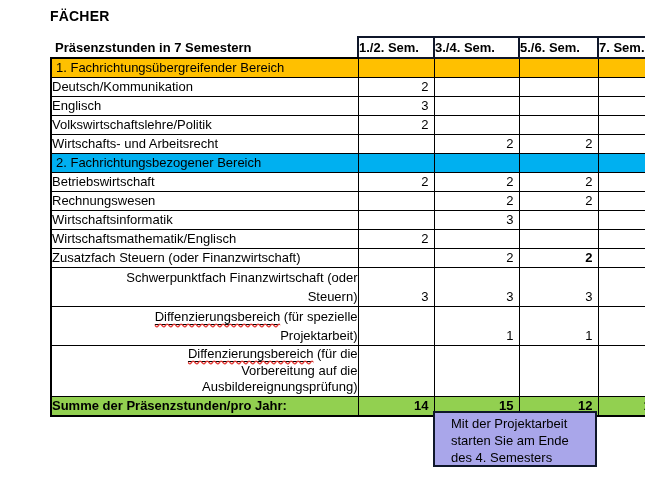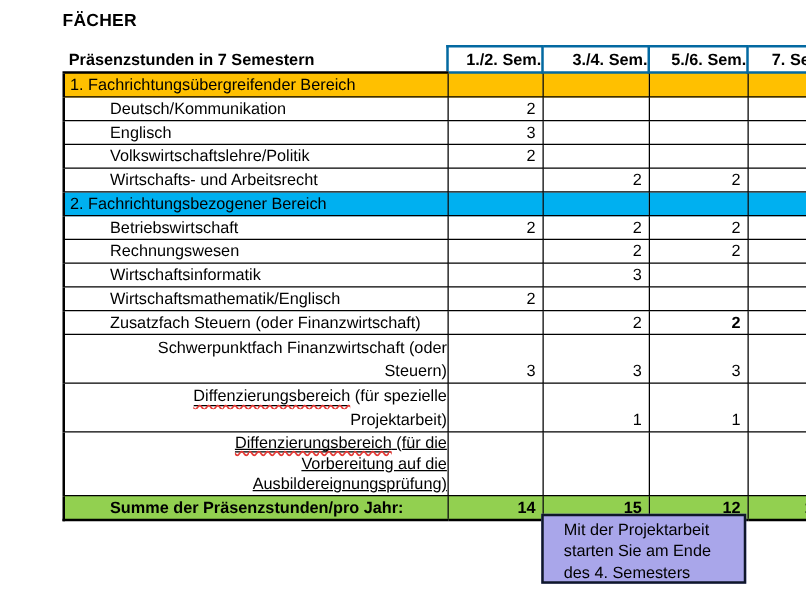--- a/index.html
+++ b/index.html
@@ -11,36 +11,36 @@
     position:absolute;left:10px;top:8px;
     font-size:14px;font-weight:bold;letter-spacing:.2px;
   }
   table.sheet{
     position:absolute;left:10px;top:36px;
     border-collapse:collapse;table-layout:fixed;width:613px;
     font-size:13px;
   }
   th,td{padding:0;}
   thead th{
-    border:2px solid #0369a1;font-weight:bold;height:19px;
-    text-align:right;vertical-align:middle;font-size:13px;
+    border:2px solid #0f172a;font-weight:bold;height:19px;
+    text-align:left;vertical-align:middle;font-size:13px;
   }
   thead th.plabel{
     border:none;border-bottom:2px solid #000;
     text-align:left;padding-left:4px;
   }
   tbody td{
     border:1px solid #000;height:17px;line-height:18px;vertical-align:bottom;
   }
   tbody tr td:first-child{border-left-width:2px;}
   tbody tr td:last-child{border-right-width:2px;}
   tbody tr:last-child td{border-bottom-width:2px;}
-  td.lbl{text-align:left;padding-left:36px;}
+  td.lbl{text-align:left;}
   td.lbl div{line-height:19px;text-align:right;}
-  tr.tight td.lbl div{line-height:16.5px;text-decoration:underline;}
+  tr.tight td.lbl div{line-height:16.5px;}
   tr.r-section td.lbl{padding-left:4px;font-weight:normal;}
   tr.c-orange{background:var(--orange,#FFC000);}
   tr.c-blue{background:var(--blue,#00B0F0);}
   tr.r-sum{background:var(--green,#92D050);}
   tr.r-sum td{font-weight:bold;}
   td.num{text-align:right;padding-right:5px;}
   td.num.b{font-weight:bold;}
   .sp{
     border-bottom:1px solid #000;
     text-decoration:underline wavy var(--red,#E53935);

